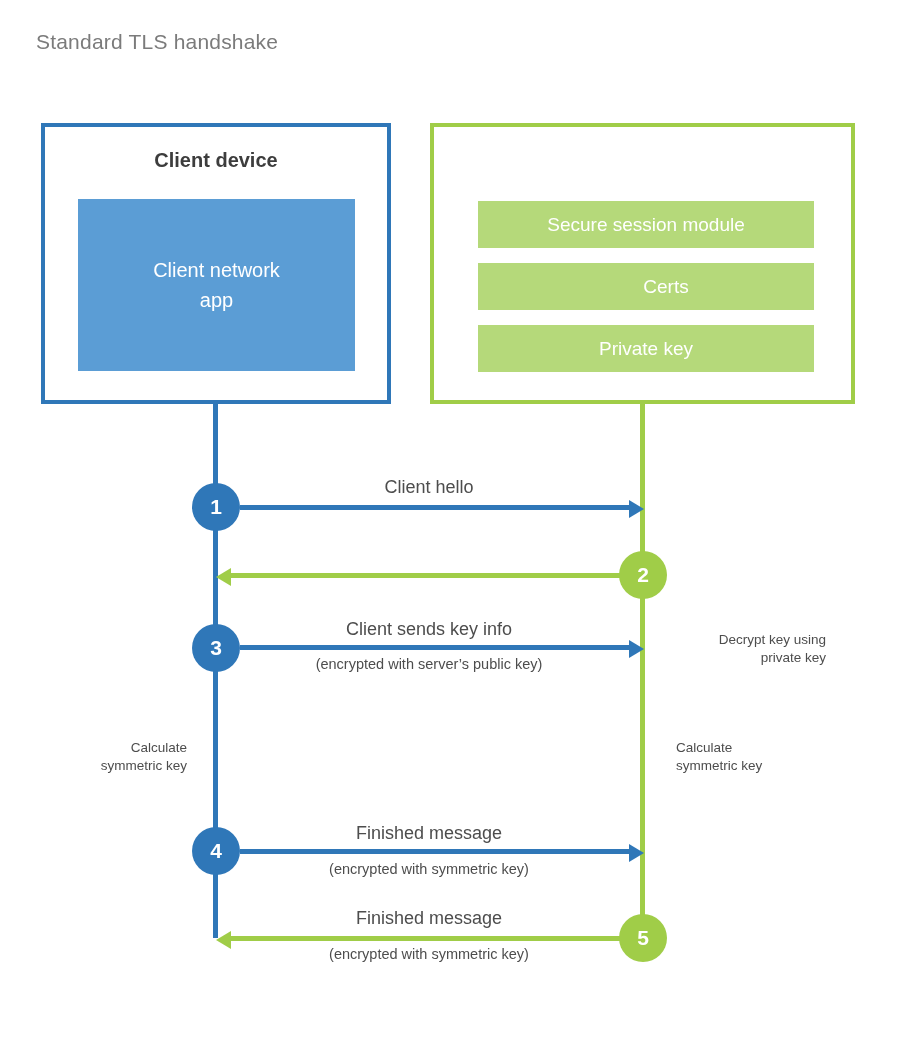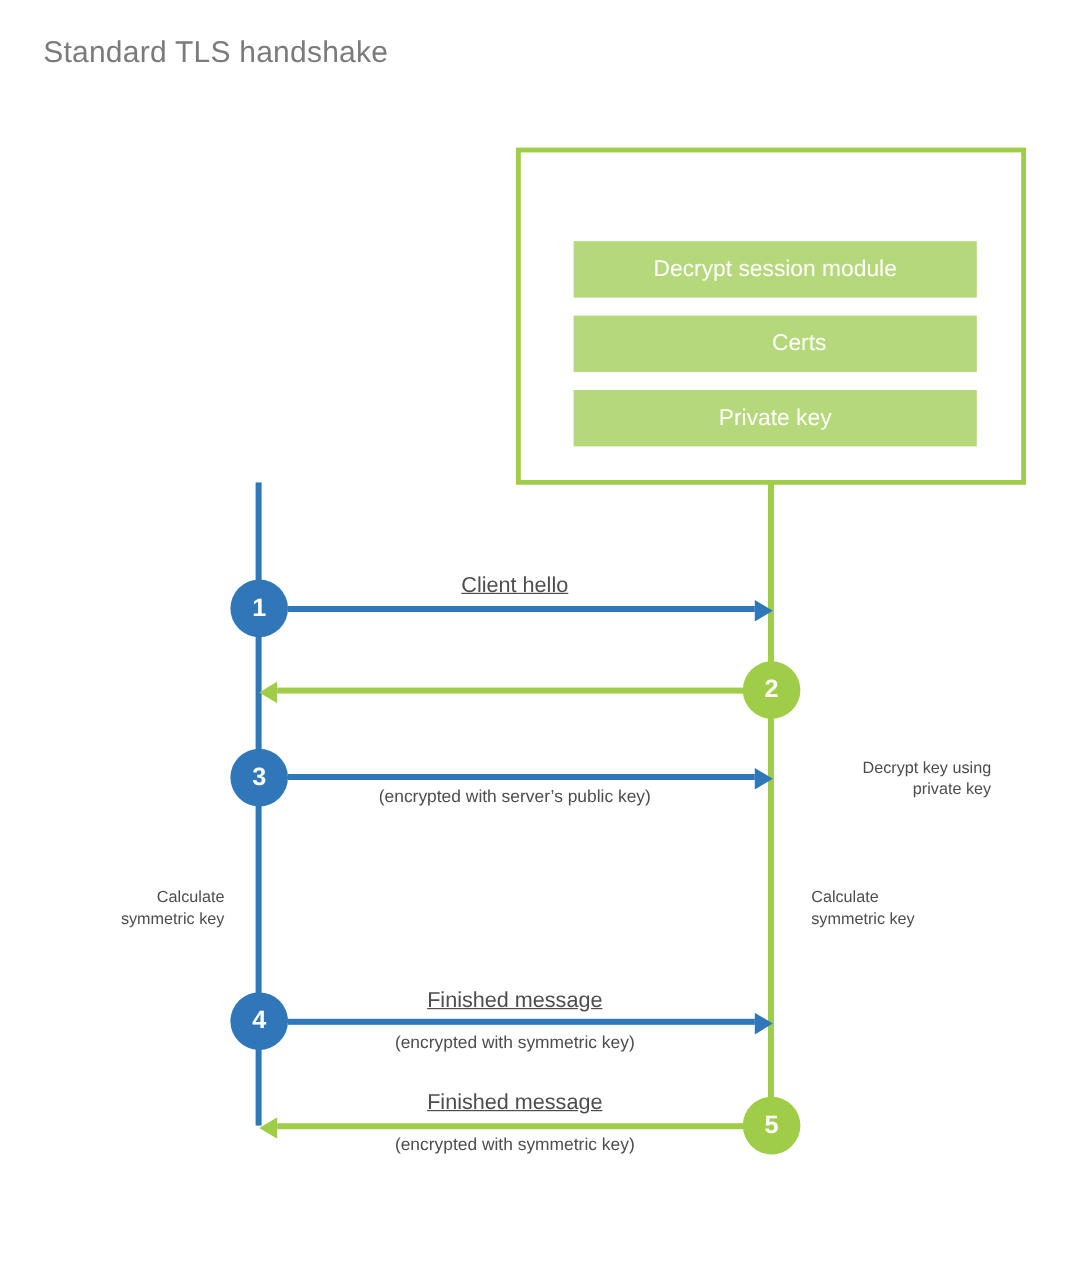--- a/index.html
+++ b/index.html
@@ -2,21 +2,21 @@
 <html style="--blue: #2f77b8; --blue-fill: #5b9dd5; --green: #a0cd48; --green-fill: #b5d97a; --text-dark: #3d3d3d; --text-gray: #4d4d4d; --title-gray: #7b7b7b;"><head>
 <meta charset="utf-8">
 <style>
   html,body{margin:0;padding:0;background:#ffffff;}
   *{box-sizing:border-box;}
   .canvas{
     position:relative;width:900px;height:1058px;background:#ffffff;overflow:hidden;
     font-family:"Liberation Sans","DejaVu Sans",sans-serif;
   }
   .page-title{
-    position:absolute;left:36px;top:30px;font-size:25px;font-weight:300;
+    position:absolute;left:36px;top:30px;font-size:21px;font-weight:300;
     color:var(--title-gray,#7b7b7b);letter-spacing:.2px;
   }
   
   .panel{position:absolute;top:123px;height:281px;background:#fff;}
   .panel.client{left:41px;width:350px;border:4px solid var(--blue,#2f77b8);}
   .panel.server{left:430px;width:425px;border:4px solid var(--green,#a0cd48);}
   .panel-title{
     position:absolute;left:0;right:0;top:22px;text-align:center;
     font-size:20px;font-weight:700;color:var(--text-dark,#3d3d3d);
   }
@@ -54,21 +54,21 @@
   .arrow-head.right{border-left:15px solid var(--blue,#2f77b8);left:629px;}
   .arrow-head.left{border-right:15px solid var(--green,#a0cd48);left:216px;}
   .y1{top:505px;} .y1h{top:500px;}
   .y2{top:573px;} .y2h{top:568px;}
   .y3{top:645px;} .y3h{top:640px;}
   .y4{top:849px;} .y4h{top:844px;}
   .y5{top:936px;} .y5h{top:931px;}
   
   .msg-label{
     position:absolute;left:216px;width:426px;text-align:center;
-    font-size:18px;color:var(--text-gray,#4d4d4d);z-index:2;text-decoration:underline;
+    font-size:18px;color:var(--text-gray,#4d4d4d);z-index:2;
   }
   .msg-sublabel{
     position:absolute;left:216px;width:426px;text-align:center;
     font-size:14.5px;color:var(--text-gray,#4d4d4d);z-index:2;
   }
   .l1{top:477px;} .l2{top:546px;} .l3{top:619px;} .l3s{top:656px;}
   .l4{top:823px;} .l4s{top:861px;} .l5{top:908px;} .l5s{top:946px;}
   
   .side-note{
     position:absolute;font-size:13.5px;line-height:1.3;color:var(--text-gray,#4d4d4d);
@@ -78,41 +78,47 @@
   .note-calc-left{left:37px;top:739px;text-align:right;}
   .note-calc-right{left:676px;top:739px;text-align:left;}
 </style>
 </head>
 <body>
 
 <div class="canvas">
 
   <div class="page-title">Standard TLS handshake</div>
 
+  <div class="panel client">
+    <div class="panel-title">Client device</div>
+    <div class="app-box">Client network
+app</div>
+  </div>
 
   <div class="panel server">
-    <div class="module-box m0">Decrypt session module</div>
+    <div class="module-box m0">Secure session module</div>
     <div class="module-box m1">Certs</div>
     <div class="module-box m2">Private key</div>
   </div>
 
   <div class="lifeline client"></div>
   <div class="lifeline server"></div>
 
   <div class="arrow-line blue y1"></div>
   <div class="arrow-head right y1h"></div>
   <div class="msg-label l1">Client hello</div>
   <div class="step-circle blue c1">1</div>
 
   <div class="arrow-line green y2"></div>
   <div class="arrow-head left y2h"></div>
   <div class="step-circle green c2">2</div>
 
   <div class="arrow-line blue y3"></div>
   <div class="arrow-head right y3h"></div>
+  <div class="msg-label l3">Client sends key info</div>
   <div class="msg-sublabel l3s">(encrypted with server’s public key)</div>
   <div class="step-circle blue c3">3</div>
 
   <div class="side-note note-decrypt">Decrypt key using
 private key</div>
   <div class="side-note note-calc-left">Calculate
 symmetric key</div>
   <div class="side-note note-calc-right">Calculate
 symmetric key</div>
 

